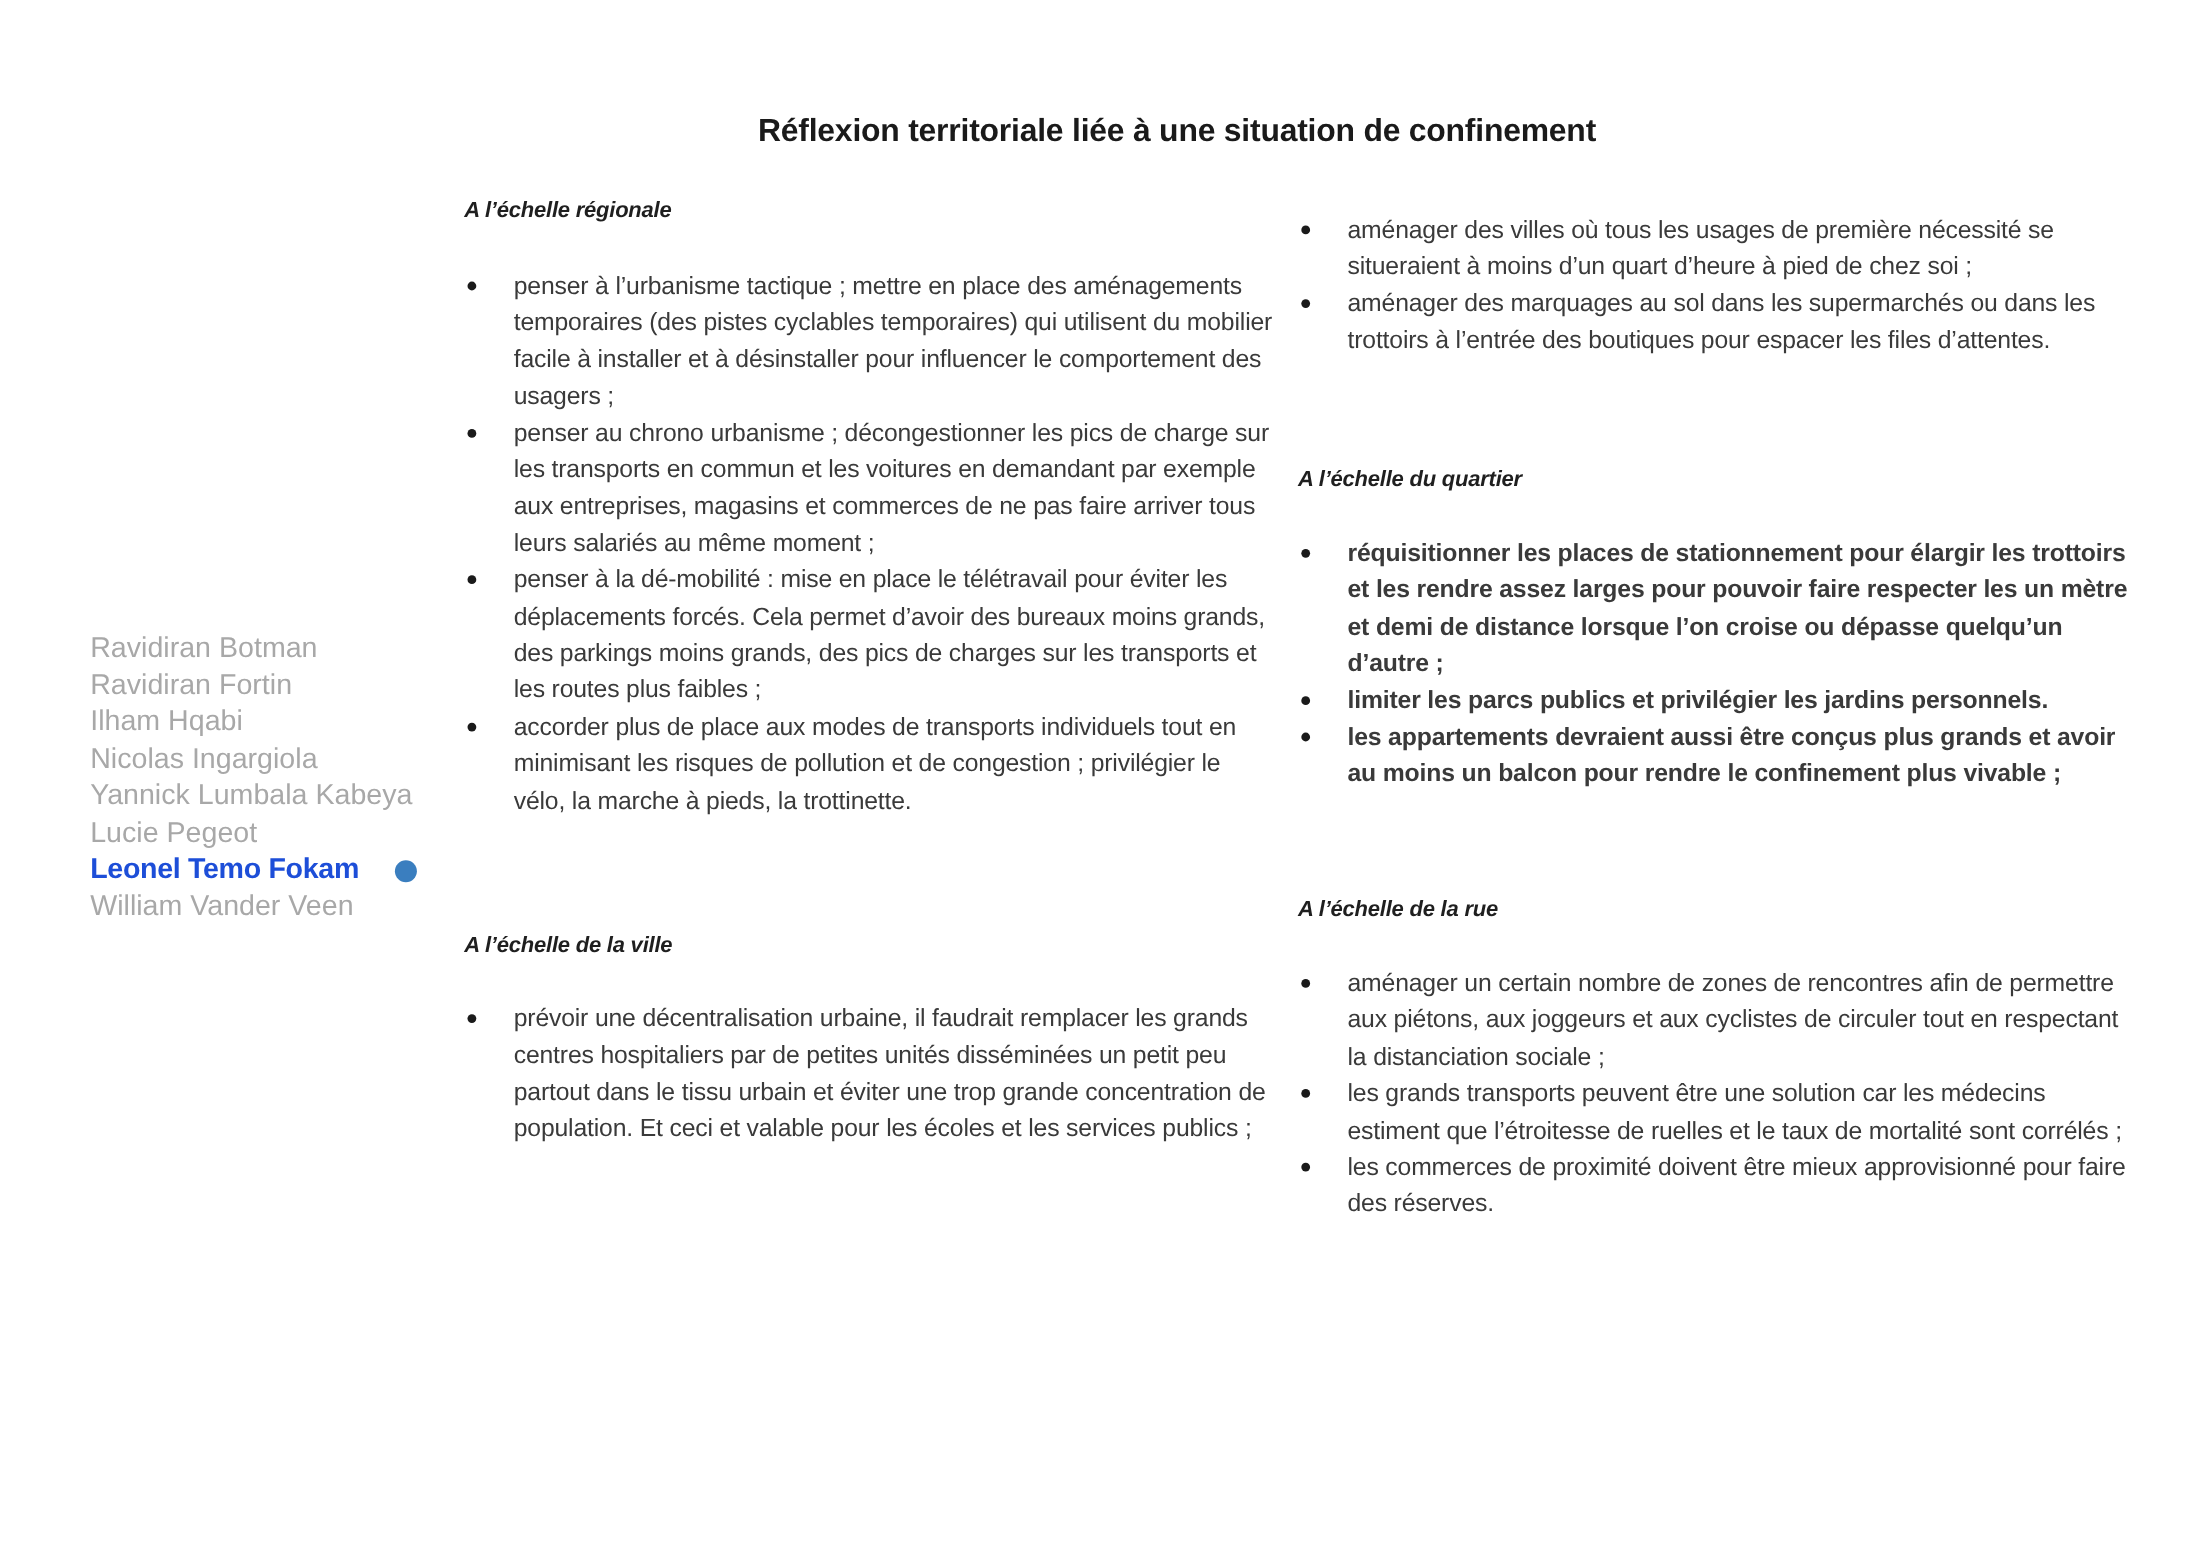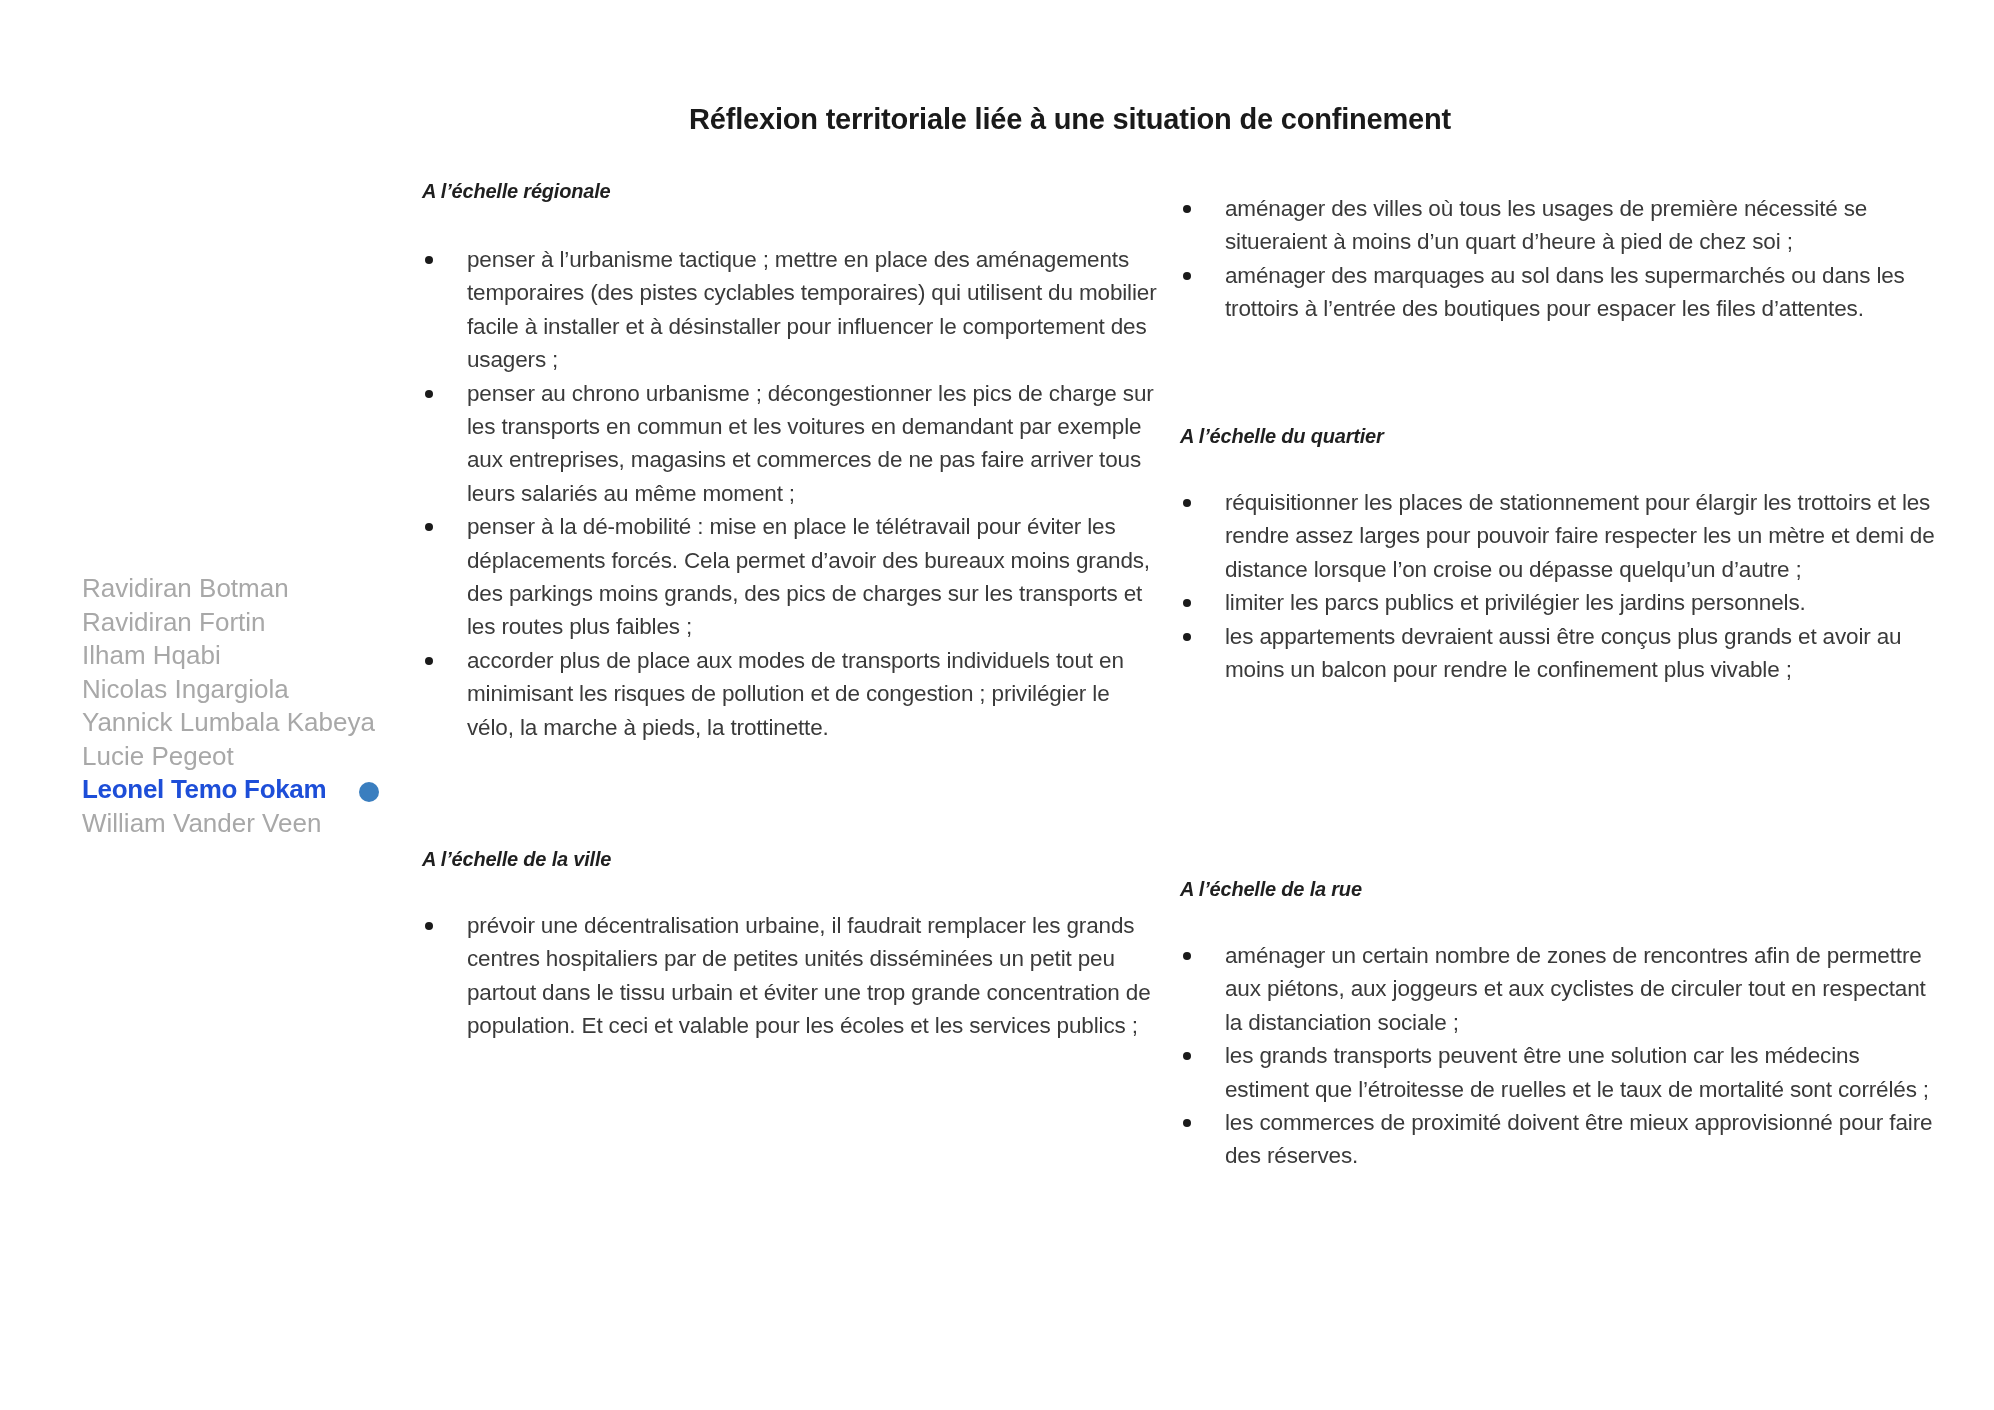--- a/index.html
+++ b/index.html
@@ -73,22 +73,22 @@
       height: 8px;
       border-radius: 50%;
       background: #1a1a1a;
     }
     #sec-regional { left: 422px; top: 180px; width: 740px; }
     #sec-regional ul { margin-top: 40px; }
     #sec-ville { left: 422px; top: 848px; width: 740px; }
     #sec-ville ul { margin-top: 38px; }
     #sec-top-right { left: 1180px; top: 192px; width: 760px; }
     #sec-quartier { left: 1180px; top: 425px; width: 760px; }
-    #sec-quartier ul { margin-top: 38px; }
-    #sec-rue { left: 1180px; top: 878px; width: 760px; }
+    #sec-quartier ul { margin-top: 38px; font-weight: bold; }
+    #sec-rue { left: 1180px; top: 816px; width: 760px; }
     #sec-rue ul { margin-top: 38px; }
   </style>
 </head>
 <body>
 
 <h1 class="page-title">Réflexion territoriale liée à une situation de confinement</h1>
 
 <div class="authors">
   <div class="author">Ravidiran Botman</div>
   <div class="author">Ravidiran Fortin</div>

